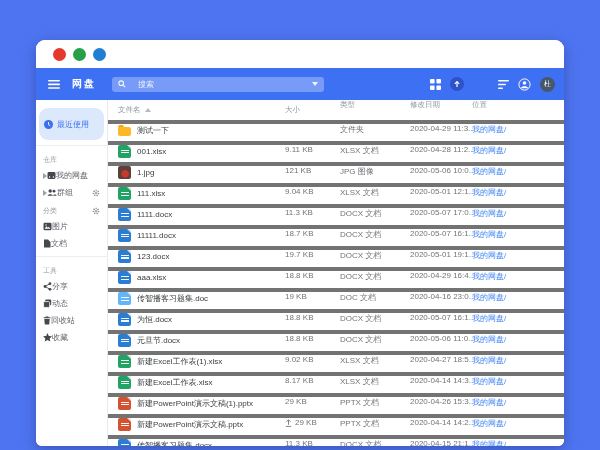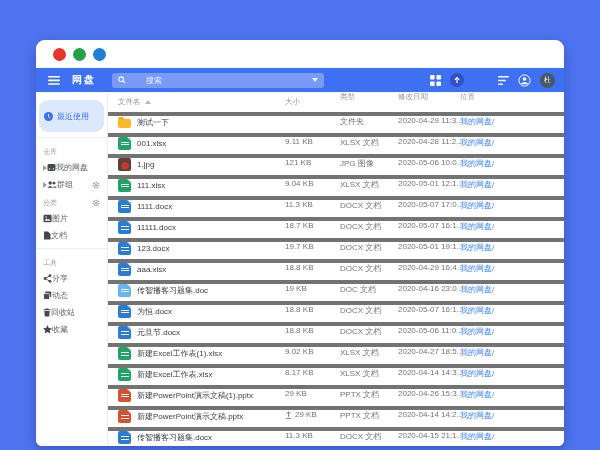--- a/index.html
+++ b/index.html
@@ -9,26 +9,26 @@
   .window { position:absolute; left:36px; top:40px; width:528px; height:406px;
             background:#fff; border-radius:9px 9px 6px 6px; overflow:hidden;
             display:flex; flex-direction:column; box-shadow:0 4px 14px rgba(0,0,30,.25); }
 
   
   .titlebar { height:28px; background:#fff; display:flex; align-items:center; padding-left:17px; gap:7px; flex:none; }
   .dot { width:13px; height:13px; border-radius:50%; }
   .dot.red{ background:#e5372b; } .dot.green{ background:#28a04a; } .dot.blue{ background:#1f7fd4; }
 
   
-  .appbar { height:24px; background:#3d70f2; display:flex; align-items:center; padding:0 9px; color:#fff; flex:none; }
+  .appbar { height:32px; background:#3d70f2; display:flex; align-items:center; padding:0 9px; color:#fff; flex:none; }
   .icon-btn { display:flex; align-items:center; justify-content:center; flex:none; }
   .menu-btn { width:14px; margin-left:2px; }
   .app-title { font-size:10px; font-weight:bold; letter-spacing:2px; margin-left:11px; }
   .searchbox { width:212px; height:15px; margin-left:16px; background:rgba(255,255,255,.30);
-               border-radius:3px; display:flex; align-items:center; padding:0 6px; gap:20px; }
+               border-radius:3px; display:flex; align-items:center; padding:0 6px; gap:12px; }
   .searchbox input { flex:1; background:transparent; border:none; outline:none; color:#fff; font-size:8px; height:100%; font-family:inherit; }
   .searchbox input::placeholder { color:rgba(255,255,255,.85); }
   .caret-down { width:0; height:0; border-left:3px solid transparent; border-right:3px solid transparent; border-top:4px solid rgba(255,255,255,.9); }
   .spacer { flex:1; }
   .right-icons { display:flex; align-items:center; gap:9px; }
   .gap-lg { width:16px; }
   .circle-btn { width:14px; height:14px; border-radius:50%; background:#2f51c9; display:flex; align-items:center; justify-content:center; }
   .avatar { width:15px; height:15px; border-radius:50%; background:#46586a; color:#fff; font-size:7px;
             display:flex; align-items:center; justify-content:center; }
 
@@ -48,21 +48,21 @@
   .sideicon { color:#45494e; display:flex; flex:none; }
 
   
   .main { flex:1; background:#fff; display:flex; flex-direction:column; min-width:0; }
   .thead { display:flex; height:20px; font-size:7.5px; color:#9097a1; flex:none; }
   .trow { display:flex; align-items:flex-start; height:21px; font-size:8px; color:#70757a; border-top:4px solid #737373; }
   .c { flex:none; overflow:hidden; white-space:nowrap; }
   .c-name { width:177px; display:flex; align-items:center; padding-left:10px; }
   .c-size { width:55px; display:flex; align-items:center; gap:3px; }
   .c-type { width:58px; }
-  .c-date { width:62px; }
+  .c-date { width:62px;margin-left:12px; }
   .c-loc  { flex:1; }
   .c-loc a { color:#4285f4; text-decoration:none; }
   .fname { color:#3c4043; overflow:hidden; text-overflow:ellipsis; white-space:nowrap; }
   .sort-caret { width:0; height:0; border-left:3px solid transparent; border-right:3px solid transparent; border-bottom:4px solid #b6bbc2; margin-left:4px; }
 
   
   .ficon { width:13px; height:13px; border-radius:2px; margin-right:6px; position:relative; flex:none; }
   .k-xlsx { background:#21a366; } .k-docx { background:#2b7cd3; }
   .k-doc  { background:#64b5f6; } .k-pptx { background:#d35230; }
   .k-xlsx::before,.k-docx::before,.k-doc::before,.k-pptx::before {

